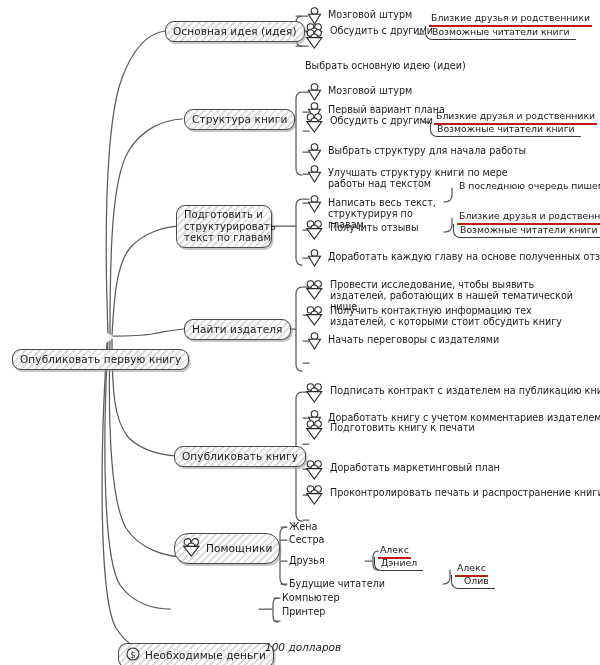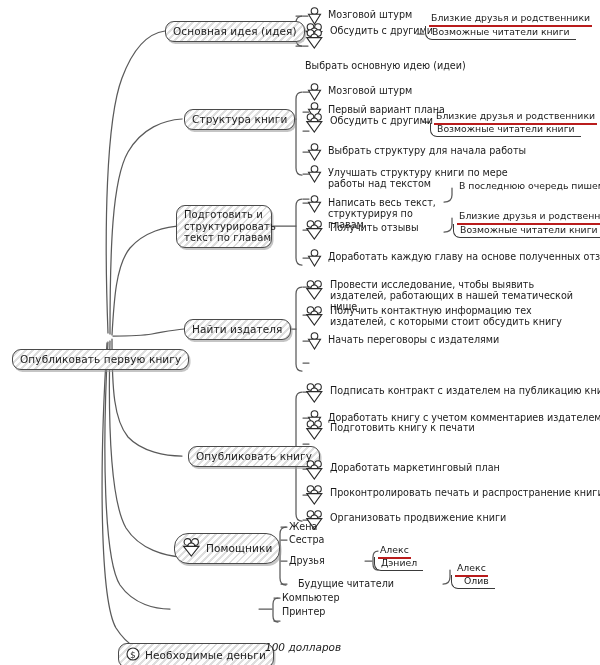--- a/index.html
+++ b/index.html
@@ -129,21 +129,21 @@
   </div>
 
   <div class="node multiline" style="left:176px;top:205px;width:96px;">
     <span class="nlabel">Подготовить и структурировать текст по главам</span>
   </div>
 
   <div class="node" style="left:184px;top:319px;">
     <span class="nlabel">Найти издателя</span>
   </div>
 
-  <div class="node" style="left:188px;top:446px;align-items:flex-end;">
+  <div class="node" style="left:174px;top:446px;align-items:flex-end;">
     <span class="nlabel">Опубликовать книгу</span>
   </div>
 
   <div class="node" style="left:174px;top:533px;border-radius:14px;">
     <span class="ico">
       <svg width="19" height="20" viewBox="0 0 19 20">
         <g fill="#fff" stroke="#2a2a2a" stroke-width="1.1">
           <circle cx="5.5" cy="5" r="3.4"></circle>
           <circle cx="13" cy="5" r="3.4"></circle>
           <circle cx="9.3" cy="9.4" r="3.4"></circle>
@@ -398,38 +398,25 @@
           <g fill="#fff" stroke="#2a2a2a" stroke-width="1.1">
       <circle cx="5.5" cy="5" r="3.3"></circle>
             <circle cx="13" cy="5" r="3.3"></circle>
             <circle cx="9.3" cy="9.3" r="3.3"></circle>
       <path d="M1.8,9.6 L9.3,20 L16.8,9.6 Z"></path>
           </g>
         </svg>
     </span>
     <span class="ltext">Проконтролировать печать и распространение книги</span>
   </div>
-  <div class="leaf" style="left:305px;top:509px;">
-    <span class="ico">
-      <svg width="19" height="21" viewBox="0 0 19 21">
-          <g fill="#fff" stroke="#2a2a2a" stroke-width="1.1">
-      <circle cx="5.5" cy="5" r="3.3"></circle>
-            <circle cx="13" cy="5" r="3.3"></circle>
-            <circle cx="9.3" cy="9.3" r="3.3"></circle>
-      <path d="M1.8,9.6 L9.3,20 L16.8,9.6 Z"></path>
-          </g>
-        </svg>
-    </span>
-    <span class="ltext">Организовать продвижение книги</span>
-  </div>
 
   <div class="sublabel" style="left:289px;top:521px;">Жена</div>
   <div class="sublabel" style="left:289px;top:534px;">Сестра</div>
   <div class="sublabel" style="left:289px;top:555px;">Друзья</div>
-  <div class="sublabel" style="left:298px;top:578px;">Будущие читатели</div>
+  <div class="sublabel" style="left:289px;top:578px;">Будущие читатели</div>
   <div class="note" style="left:378px;top:544px;">Алекс</div>
   <div class="notebox" style="left:374px;top:557px;">Дэниел</div>
   <div class="note" style="left:455px;top:562px;">Алекс</div>
   <div class="notebox" style="left:451px;top:575px;padding-left:12px;">Олив</div>
 
   <div class="sublabel" style="left:282px;top:592px;">Компьютер</div>
   <div class="sublabel" style="left:282px;top:606px;">Принтер</div>
 
   <div class="sublabel" style="left:265px;top:642px;font-size:10.5px;font-style:italic;">100 долларов</div>
 

